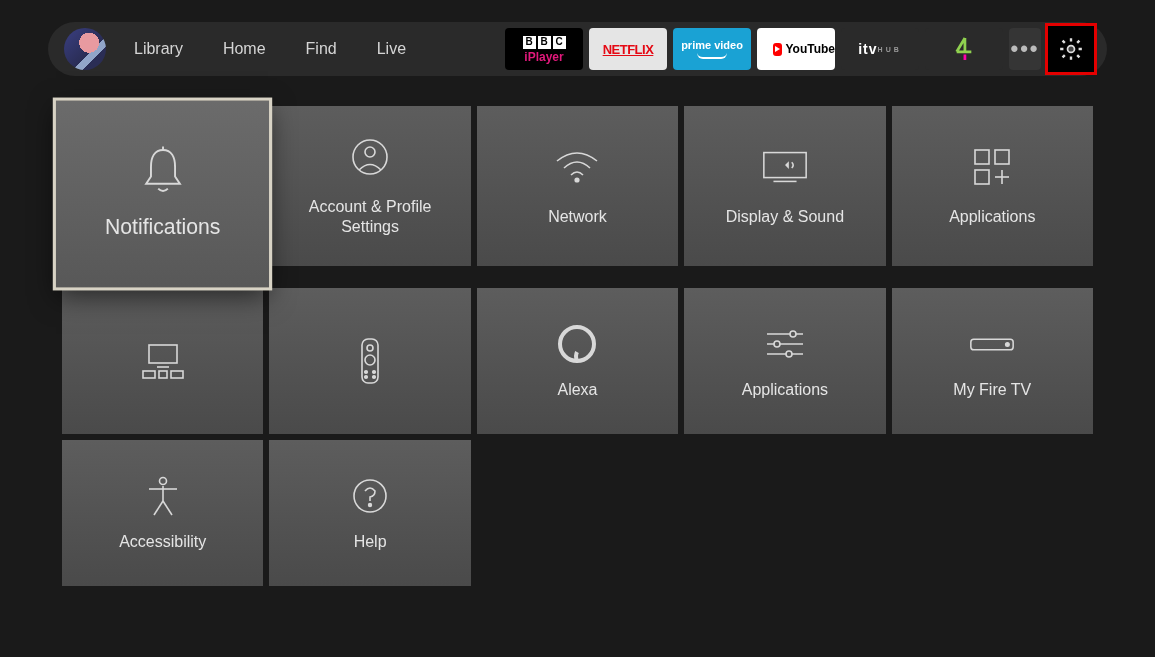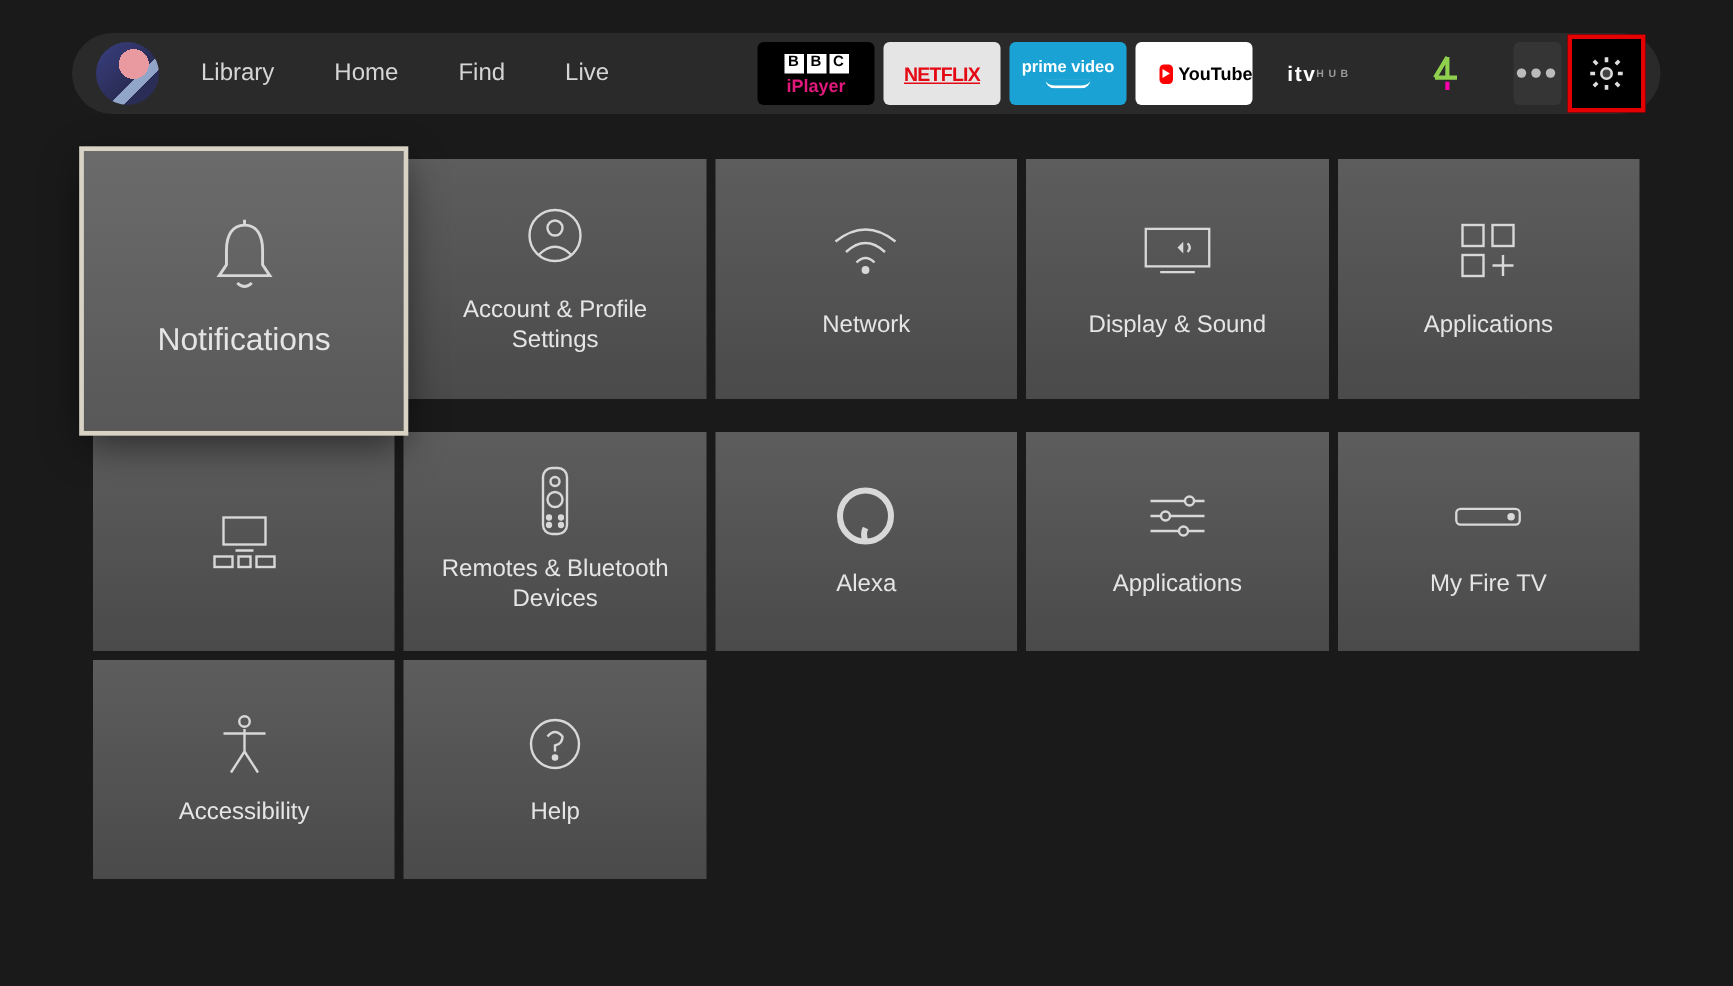--- a/index.html
+++ b/index.html
@@ -221,21 +221,20 @@
       <svg width="22" height="50" viewBox="0 0 22 50">
           <rect x="3" y="3" width="16" height="44" rx="6"></rect>
           <circle cx="11" cy="12" r="3"></circle>
           <circle cx="11" cy="24" r="5"></circle>
           <circle cx="7" cy="36" r="1.3" fill="#d8d8d8"></circle>
           <circle cx="15" cy="36" r="1.3" fill="#d8d8d8"></circle>
           <circle cx="7" cy="41" r="1.3" fill="#d8d8d8"></circle>
           <circle cx="15" cy="41" r="1.3" fill="#d8d8d8"></circle>
         </svg>
     </div>
-    <div class="label">Remotes &amp; Bluetooth Devices</div>
   </div>
 
   <div class="tile row2">
     <div class="icon">
       <svg width="42" height="42" viewBox="0 0 42 42">
           <circle cx="21" cy="21" r="17" stroke-width="4"></circle>
           <path d="M21 38 Q19 33 21 29" stroke-width="4"></path>
         </svg>
     </div>
     <div class="label">Alexa</div>

